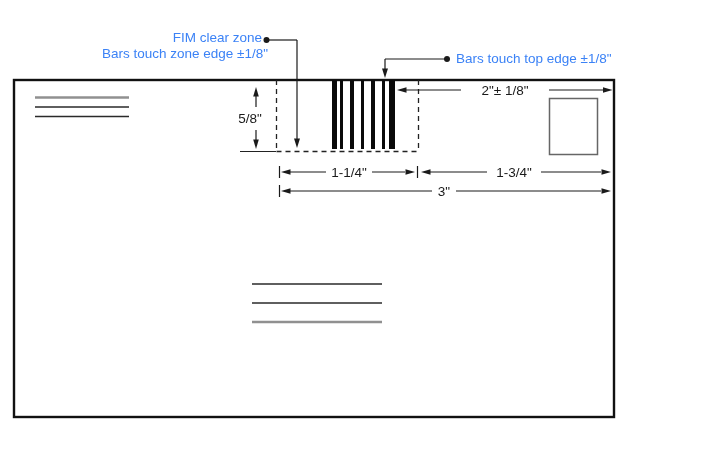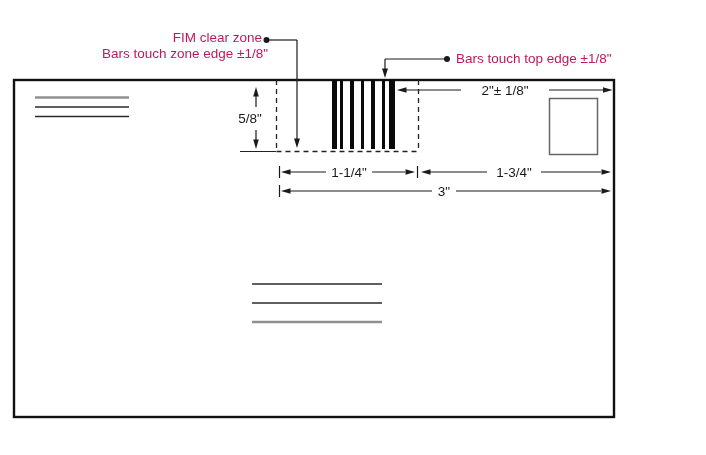--- a/index.html
+++ b/index.html
@@ -1,21 +1,21 @@
 <!DOCTYPE html>
 <html><head>
 <meta charset="utf-8">
 <style>
   html,body{margin:0;padding:0;background:#ffffff;}
   .canvas{
     position:relative;width:706px;height:455px;background:#ffffff;overflow:hidden;
     font-family:"Liberation Sans","DejaVu Sans",sans-serif;color:#1a1a1a;
   }
   svg{position:absolute;left:0;top:0;}
-  .lbl{position:absolute;font-size:13.5px;line-height:1.1;color:#be185d;white-space:nowrap;}
+  .lbl{position:absolute;font-size:13.5px;line-height:1.1;color:#3b82f6;white-space:nowrap;}
   .lbl.right{text-align:right;}
   .dim{position:absolute;font-size:13.5px;color:#1a1a1a;text-align:center;white-space:nowrap;}
 </style>
 </head>
 <body>
 
 <div class="canvas">
 
   <svg width="706" height="455" viewBox="0 0 706 455">
 

